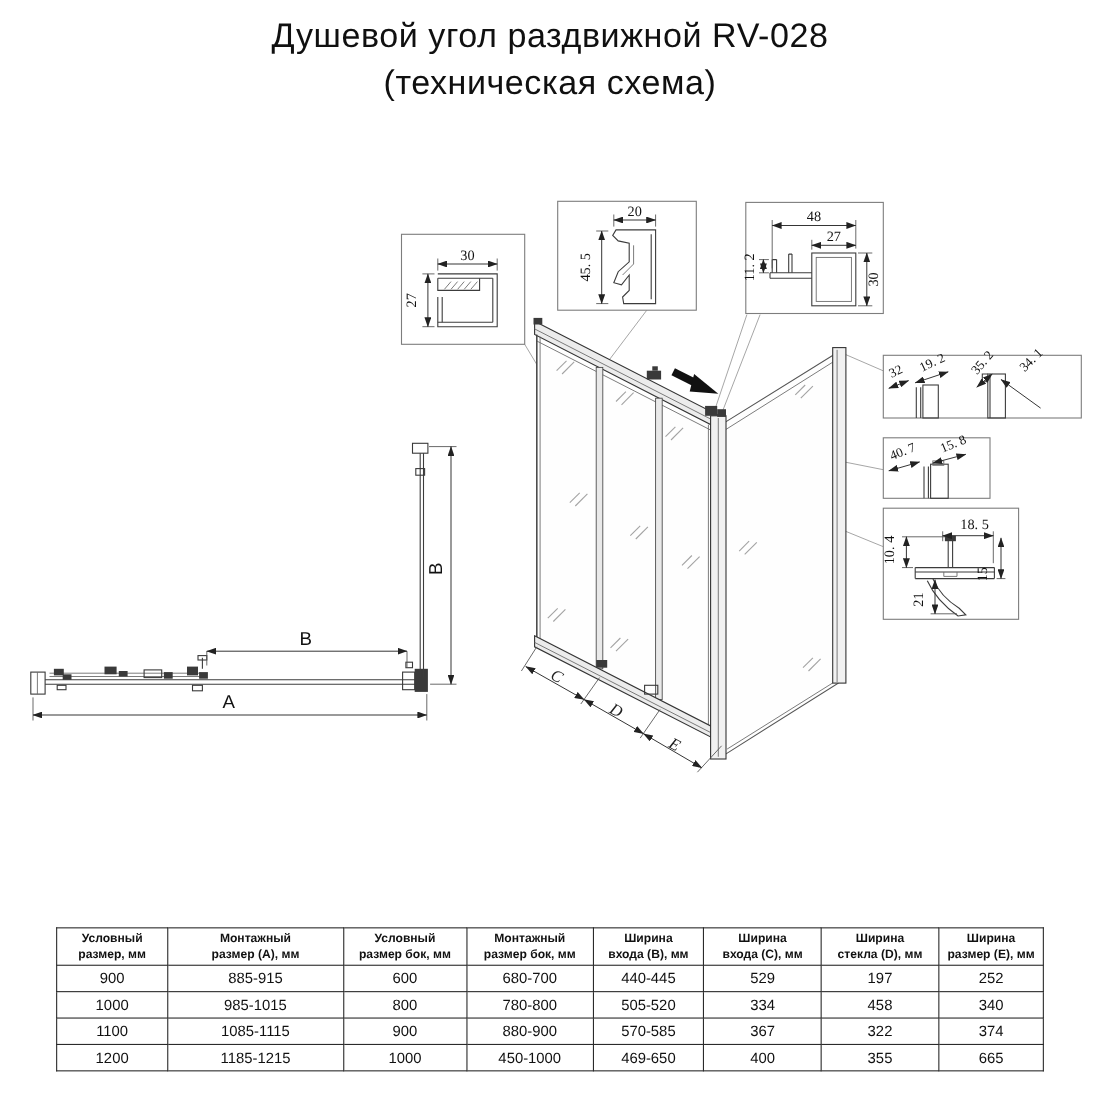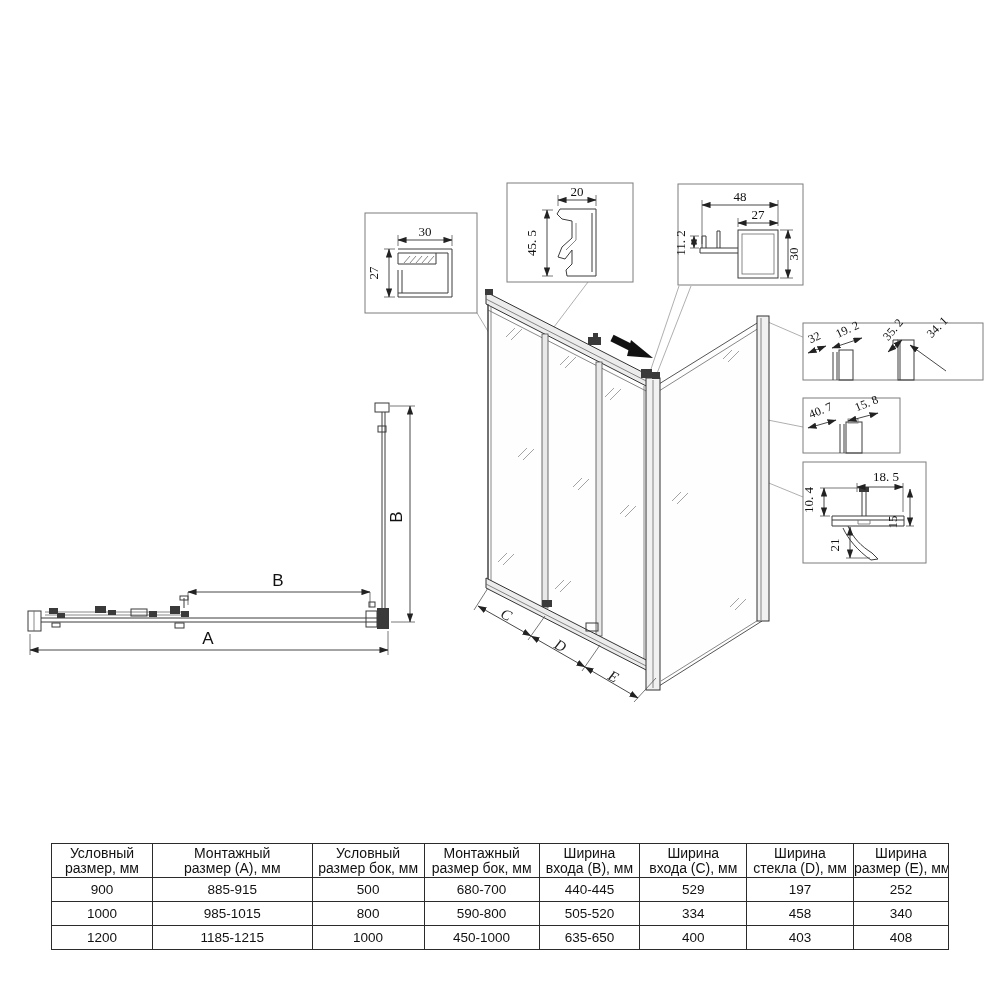--- a/index.html
+++ b/index.html
@@ -24,29 +24,33 @@
   .hwo{fill:none;stroke:#3a3a3a;stroke-width:1}
   text.dimtxt{font-family:"Liberation Serif",serif;font-size:13px;fill:#111;text-anchor:middle}
   text.dimtxt-s{font-family:"Liberation Serif",serif;font-size:12px;fill:#111;text-anchor:middle}
   text.lbl{font-family:"Liberation Sans",sans-serif;font-size:17px;fill:#111;text-anchor:middle}
   text.lbl-i{font-family:"Liberation Serif",serif;font-style:italic;font-size:15px;fill:#222;text-anchor:middle}
   
   table.spec{position:absolute;left:51px;top:843px;width:898px;border-collapse:collapse;
              table-layout:fixed;background:#fff;}
   table.spec th,table.spec td{border:1px solid #2b2b2b;text-align:center;vertical-align:middle;
              padding:0;overflow:hidden;white-space:nowrap;}
-  table.spec th{font-weight:normal;font-size:14px;line-height:15px;height:33px;}
+  table.spec th{font-weight:bold;font-size:11px;line-height:15px;height:33px;}
   table.spec td{font-size:13.5px;height:23px;}
   table.spec th span{display:block;}
 </style>
 </head>
 <body>
 
 <div class="page">
 
+  <div class="title">
+    <div>Душевой угол раздвижной RV-028</div>
+    <div>(техническая схема)</div>
+  </div>
 
   <svg class="draw" width="1000" height="840" viewBox="0 0 1000 840">
     <defs>
       <marker id="ar" viewBox="0 0 10 7" markerWidth="9" markerHeight="6.3" refX="9.5" refY="3.5" orient="auto-start-reverse" markerUnits="userSpaceOnUse">
         <path d="M0,0 L10,3.5 L0,7 Z" fill="#222"></path>
       </marker>
       <g id="rf" stroke="#a3a3a3" stroke-width="1" fill="none">
         <line x1="0" y1="9" x2="9" y2="0"></line>
           <line x1="5" y1="12" x2="16" y2="1"></line>
       </g>
@@ -342,43 +346,53 @@
         <th>
             <span>Ширина</span>
             <span>размер (Е), мм</span>
           </th>
       </tr>
     </thead>
     <tbody>
       <tr>
         <td>900</td>
           <td>885-915</td>
-        <td>500</td>
+        <td>600</td>
           <td>680-700</td>
         <td>440-445</td>
           <td>529</td>
         <td>197</td>
           <td>252</td>
       </tr>
       <tr>
         <td>1000</td>
           <td>985-1015</td>
         <td>800</td>
-          <td>590-800</td>
+          <td>780-800</td>
         <td>505-520</td>
           <td>334</td>
         <td>458</td>
           <td>340</td>
       </tr>
       <tr>
+        <td>1100</td>
+          <td>1085-1115</td>
+        <td>900</td>
+          <td>880-900</td>
+        <td>570-585</td>
+          <td>367</td>
+        <td>322</td>
+          <td>374</td>
+      </tr>
+      <tr>
         <td>1200</td>
           <td>1185-1215</td>
         <td>1000</td>
           <td>450-1000</td>
-        <td>635-650</td>
+        <td>469-650</td>
           <td>400</td>
-        <td>403</td>
-          <td>408</td>
+        <td>355</td>
+          <td>665</td>
       </tr>
     </tbody>
   </table>
 
 </div>
 
 </body></html>

